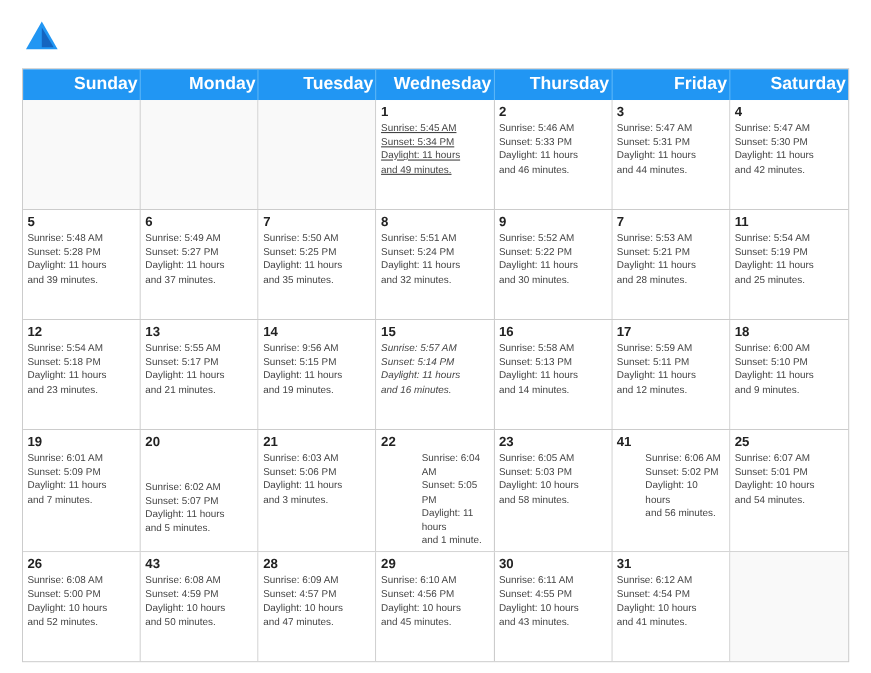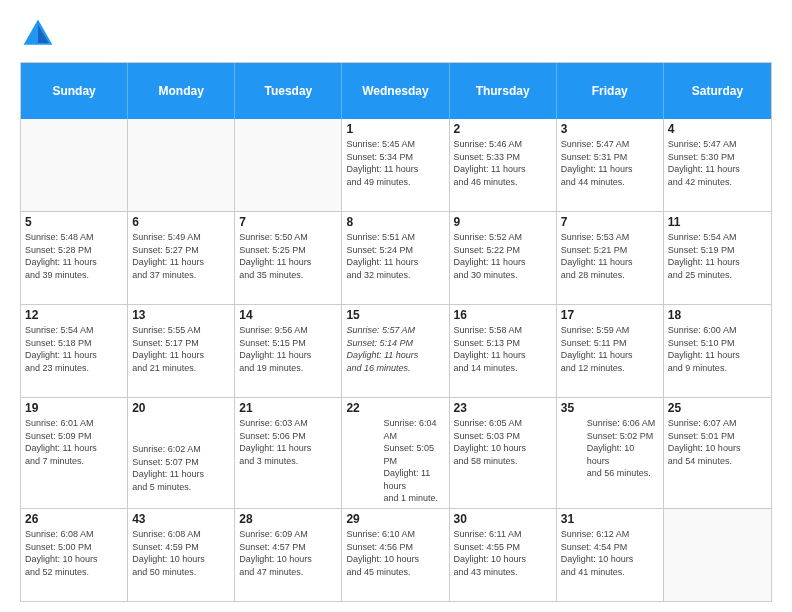--- a/index.html
+++ b/index.html
@@ -61,24 +61,24 @@
       flex-direction: column;
       border: 1px solid #ccc;
     }
     .cal-header-row {
       display: grid;
       grid-template-columns: repeat(7, 1fr);
       background: #2196F3;
     }
     .cal-header-cell {
       color: #fff;
-      font-size: 12px;
+      font-size: 16px;
       font-weight: bold;
-      text-align: center;
-      padding: 21px 2px;
+      text-align: right;
+      padding: 5px 2px;
       border-right: 1px solid #5ab5f7;
     }
     .cal-header-cell:last-child {
       border-right: none;
     }
     .cal-body {
       display: flex;
       flex-direction: column;
       flex: 1;
     }
@@ -148,21 +148,21 @@
         <div class="cal-header-cell">Friday</div>
         <div class="cal-header-cell">Saturday</div>
       </div>
     <div class="cal-body" id="cal-body">
         <div class="cal-week">
           <div class="cal-cell empty"></div>
           <div class="cal-cell empty"></div>
           <div class="cal-cell empty"></div>
           <div class="cal-cell">
             <div class="day-number">1</div>
-            <div class="day-info" style="white-space: pre-line;">Sunrise: 5:45 AM
+            <div class="day-info" style="white-space: pre-line; text-decoration: underline;">Sunrise: 5:45 AM
 Sunset: 5:34 PM
 Daylight: 11 hours
 and 49 minutes.</div>
           </div>
           <div class="cal-cell">
             <div class="day-number">2</div>
             <div class="day-info" style="white-space: pre-line;">Sunrise: 5:46 AM
 Sunset: 5:33 PM
 Daylight: 11 hours
 and 46 minutes.</div>
@@ -314,21 +314,21 @@
 and 1 minute.</div>
           </div>
           <div class="cal-cell">
             <div class="day-number">23</div>
             <div class="day-info" style="white-space: pre-line;">Sunrise: 6:05 AM
 Sunset: 5:03 PM
 Daylight: 10 hours
 and 58 minutes.</div>
           </div>
           <div class="cal-cell">
-            <div class="day-number">35</div>
+            <div class="day-number">41</div>
             <div class="day-info" style="white-space: pre-line; margin-left: 26px;">Sunrise: 6:06 AM
 Sunset: 5:02 PM
 Daylight: 10 hours
 and 56 minutes.</div>
           </div>
           <div class="cal-cell">
             <div class="day-number">25</div>
             <div class="day-info" style="white-space: pre-line;">Sunrise: 6:07 AM
 Sunset: 5:01 PM
 Daylight: 10 hours

